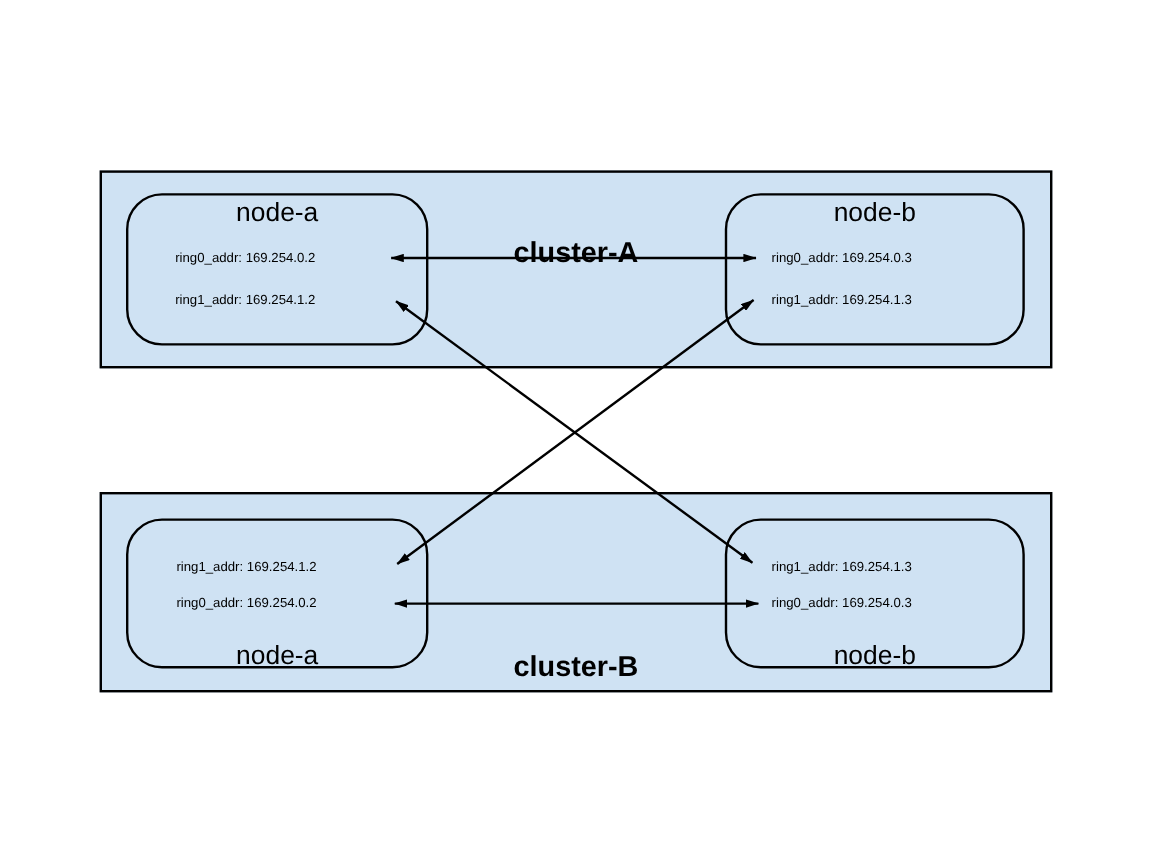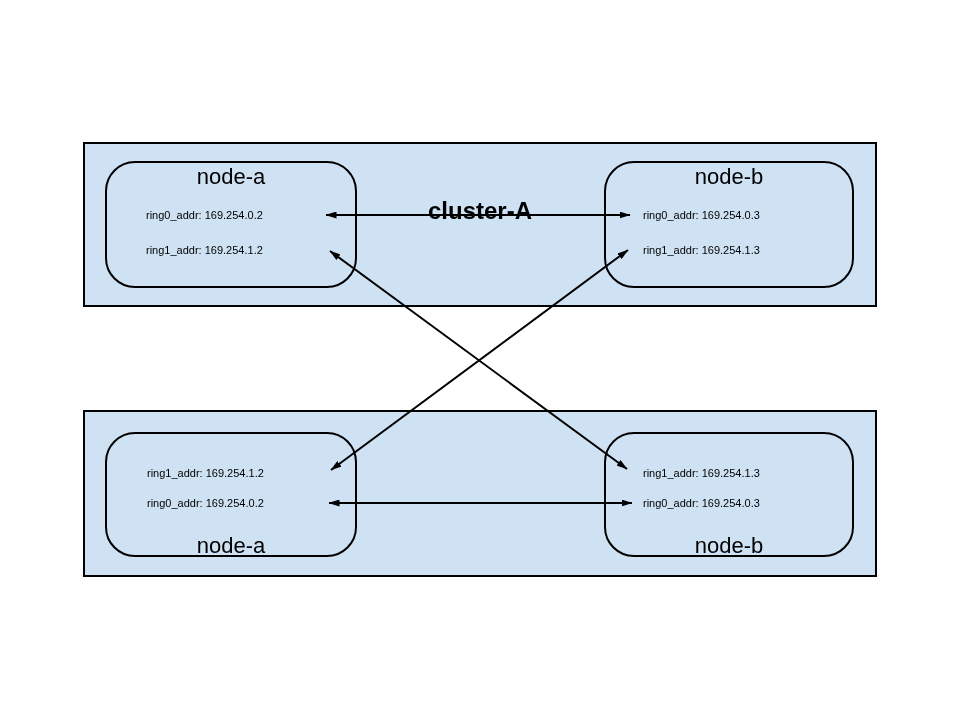--- a/index.html
+++ b/index.html
@@ -83,20 +83,21 @@
 </style>
 </head>
 <body>
 
 <div id="canvas">
 
   <div class="cluster-box" id="cluster-a-box"></div>
   <div class="cluster-box" id="cluster-b-box"></div>
 
   <div class="cluster-title" id="cluster-a-title">cluster-A</div>
+  <div class="cluster-title" id="cluster-b-title">cluster-B</div>
 
   <div class="node-box" id="node-aa-box"></div>
   <div class="node-box" id="node-ab-box"></div>
   <div class="node-box" id="node-ba-box"></div>
   <div class="node-box" id="node-bb-box"></div>
 
   <div class="node-label" id="node-aa-label">node-a</div>
   <div class="node-label" id="node-ab-label">node-b</div>
   <div class="node-label" id="node-ba-label">node-a</div>
   <div class="node-label" id="node-bb-label">node-b</div>

